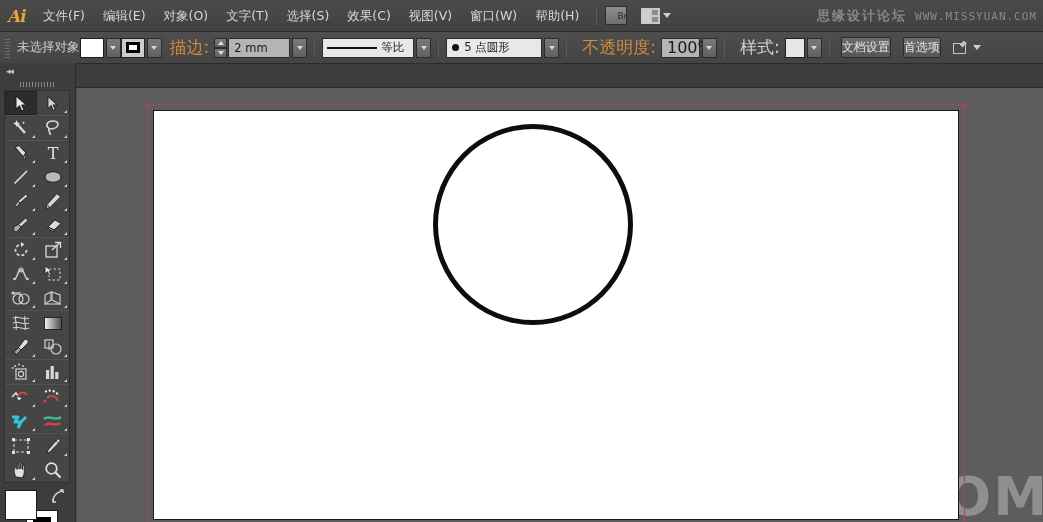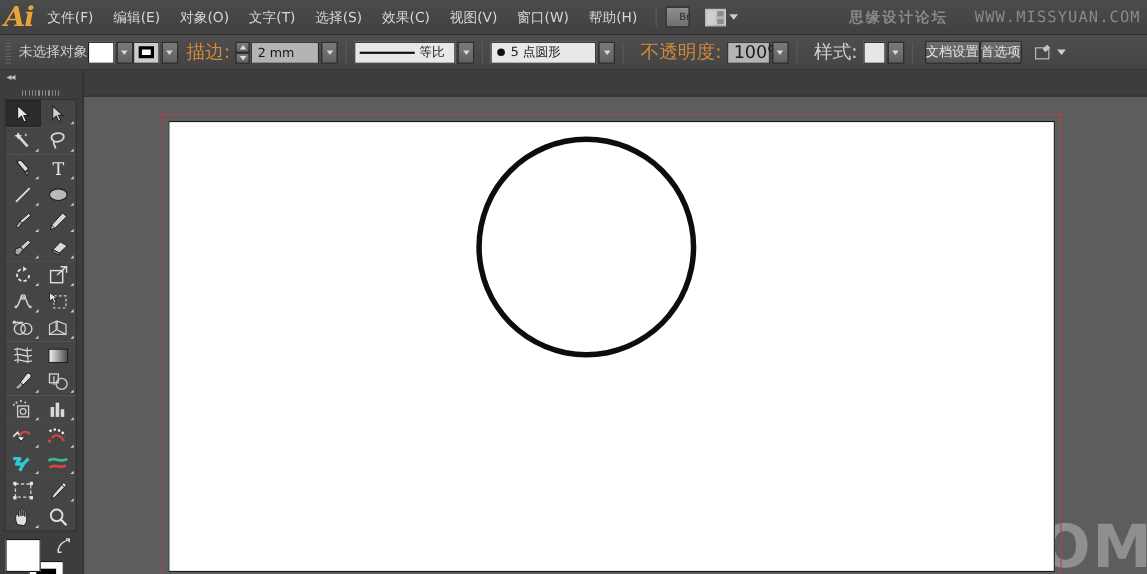--- a/index.html
+++ b/index.html
@@ -15,21 +15,21 @@
   
   #menubar {
     position: absolute; left:0; top:0; width:1043px; height:32px;
     background: linear-gradient(#4b4b4b, #414141);
     border-bottom: 1px solid #2b2b2b;
     display: flex; align-items: center;
   }
   #ai-logo {
     width: 34px; height: 32px; display:flex; align-items:center; justify-content:center;
     font-family: "DejaVu Serif", "Liberation Serif", serif;
-    font-size: 25px; font-weight: bold; font-style: italic;
+    font-size: 17px; font-weight: bold; font-style: italic;
     color: #e8a33d; letter-spacing: -1px;
   }
   .menu-item {
     padding: 0 9px; height: 32px; line-height: 32px;
     font-size: 12.5px; color: #d6d6d6; white-space: nowrap; cursor: default;
   }
   .mb-sep { width:1px; height:18px; background:#5c5c5c; margin: 0 8px; }
   #br-btn {
     width: 22px; height: 19px; border: 1px solid #2e2e2e;
     background: linear-gradient(#8f8f8f, #6e6e6e);
@@ -40,24 +40,24 @@
   }
   #arrange-btn { margin-left: 14px; display:flex; align-items:center; gap:3px; }
   .arrange-glyph {
     width:19px; height:16px; border:1.5px solid #c9c9c9; display:grid;
     grid-template-columns: 1fr 1fr; grid-template-rows: 1fr 1fr;
   }
   .arrange-glyph i { border:0.5px solid #c9c9c9; background:#8d8d8d; }
   .arrange-glyph i:first-child { grid-row: span 2; background:#cfcfcf; }
   .caret { width:0;height:0;border-left:4px solid transparent;border-right:4px solid transparent;border-top:5px solid #cfcfcf; }
   #watermark-top {
-    margin-left: auto; margin-right: 6px; display:flex; align-items:baseline; gap:24px;
+    margin-left: auto; margin-right: 6px; display:flex; align-items:baseline; gap:8px;
   }
   #wm-cn { font-size:13px; color:#9e9e9e; letter-spacing:2px; font-weight:bold; opacity:.75;}
-  #wm-en { font-size:14px; color:#9a9a9a; letter-spacing:1px; font-family:"DejaVu Sans Mono","Liberation Mono",monospace; opacity:.8;text-align:center;}
+  #wm-en { font-size:11px; color:#9a9a9a; letter-spacing:1px; font-family:"DejaVu Sans Mono","Liberation Mono",monospace; opacity:.8;text-align:center;}
 
   
   #controlbar {
     position:absolute; left:0; top:32px; width:1043px; height:32px;
     background: linear-gradient(#4e4e4e,#444444);
     border-bottom:1px solid #2b2b2b;
     display:flex; align-items:center; padding-left:4px; gap:0;
   }
   #cb-grip { width:7px; height:22px; margin-right:4px;
     background-image: repeating-linear-gradient(to bottom,#6e6e6e 0 1px,transparent 1px 3px);
@@ -286,21 +286,21 @@
 
     <div class="cb-label plain">样式:</div>
     <div class="style-swatch"></div>
     <div class="dd-btn">
         <span class="caret"></span>
       </div>
 
     <div class="cb-sep"></div>
 
     <div class="btn3d" style="margin-left:4px">文档设置</div>
-    <div class="btn3d" style="margin-left:0">首选项</div>
+    <div class="btn3d" style="margin-left:12px">首选项</div>
 
     <div id="doc-icon">
       <span class="docglyph"></span>
       <span class="caret"></span>
     </div>
   </div>
 
   <div id="tabbar">
     <div id="tab-dock-spacer"></div>
   </div>

